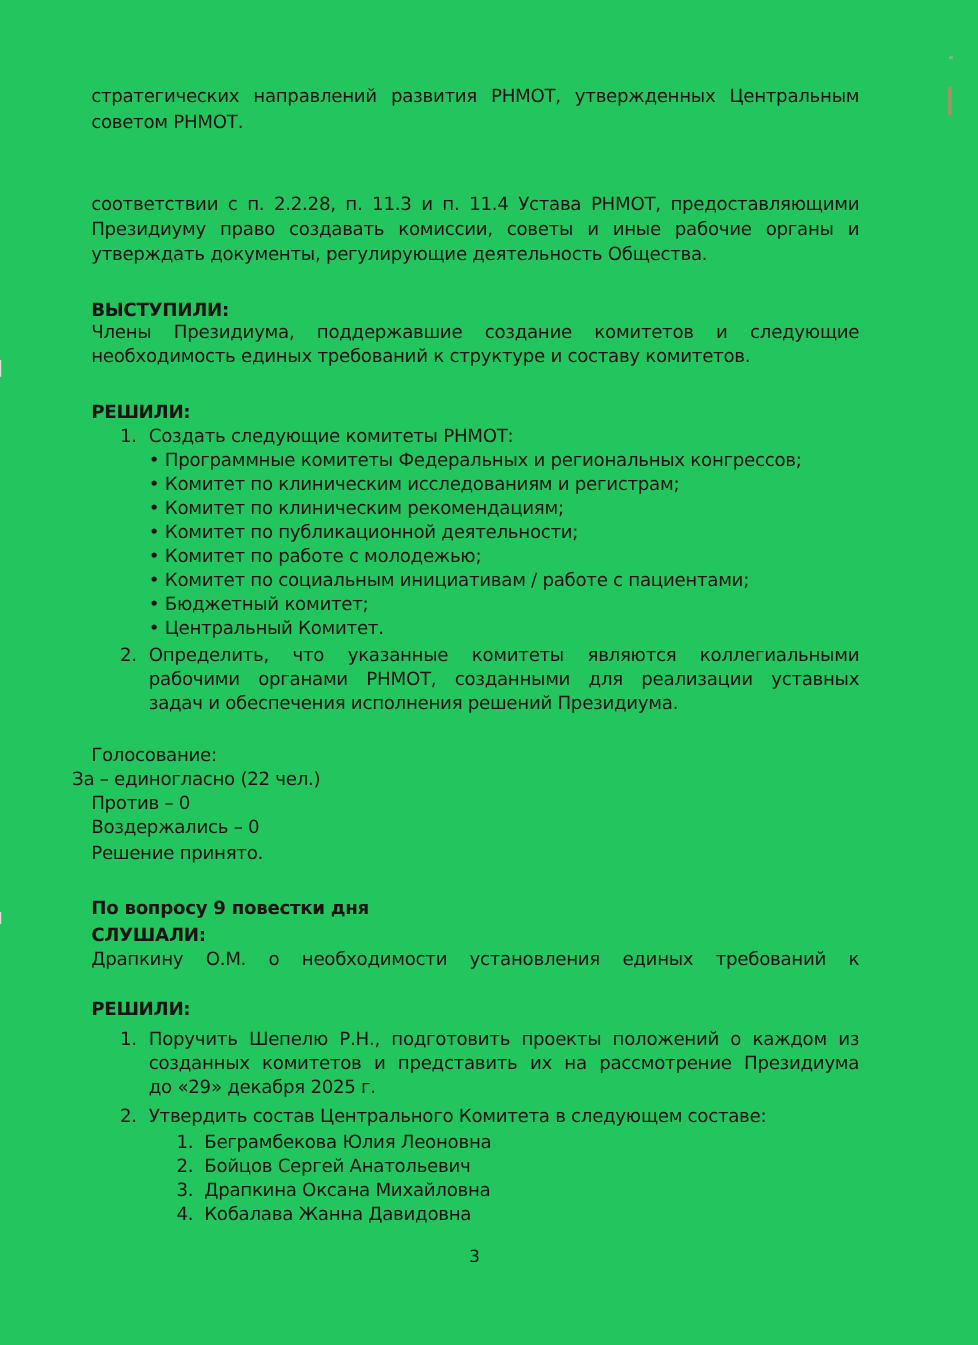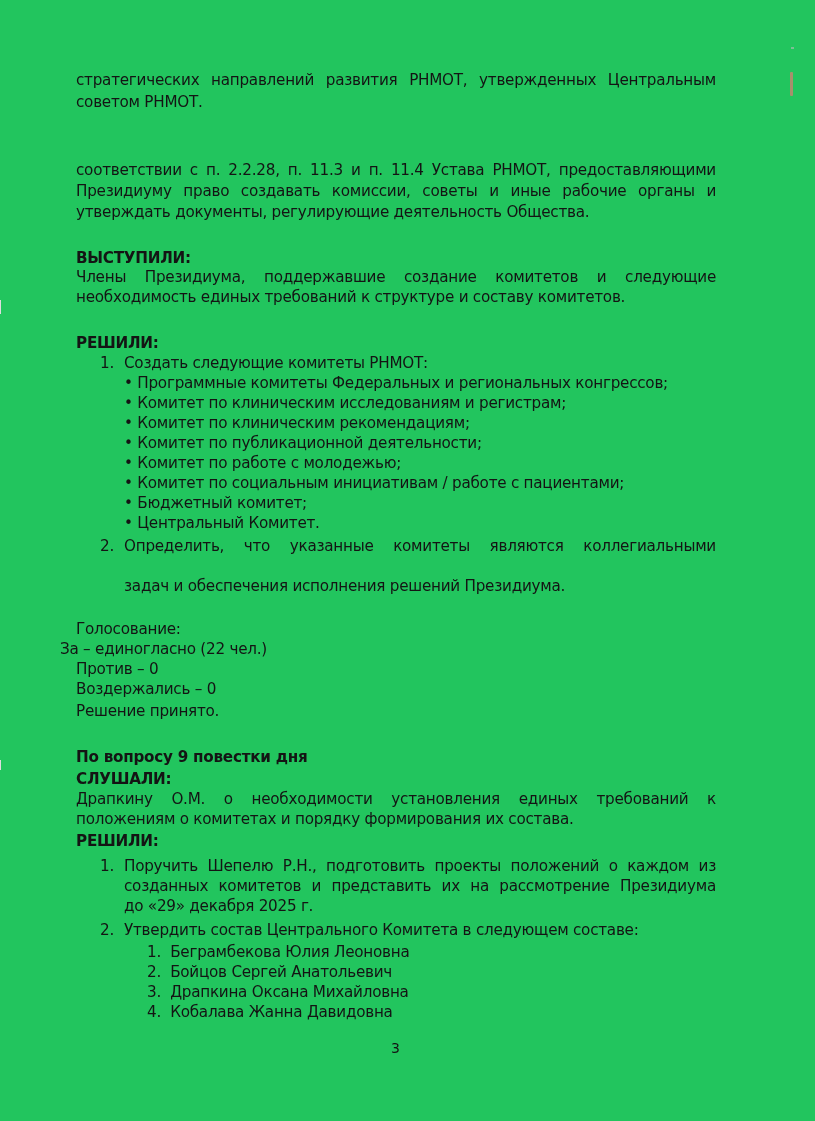--- a/index.html
+++ b/index.html
@@ -58,32 +58,32 @@
   <div class="ln" style="left:124px;top:393px;"><span>•</span> <span>Комитет по клиническим исследованиям и регистрам;</span></div>
   <div class="ln" style="left:124px;top:413px;"><span>•</span> <span>Комитет по клиническим рекомендациям;</span></div>
   <div class="ln" style="left:124px;top:433px;"><span>•</span> <span>Комитет по публикационной деятельности;</span></div>
   <div class="ln" style="left:124px;top:453px;"><span>•</span> <span>Комитет по работе с молодежью;</span></div>
   <div class="ln" style="left:124px;top:473px;"><span>•</span> <span>Комитет по социальным инициативам / работе с пациентами;</span></div>
   <div class="ln" style="left:124px;top:493px;"><span>•</span> <span>Бюджетный комитет;</span></div>
   <div class="ln" style="left:124px;top:513px;"><span>•</span> <span>Центральный Комитет.</span></div>
 
   <div class="ln" style="left:100px;top:536px;">2.</div>
   <div class="ln just" style="left:124px;top:536px;width:592px;">Определить, что указанные комитеты являются коллегиальными</div>
+  <div class="ln just" style="left:124px;top:556px;width:592px;">рабочими органами РНМОТ, созданными для реализации уставных</div>
   <div class="ln" style="left:124px;top:576px;">задач и обеспечения исполнения решений Президиума.</div>
 
   <div class="ln" style="left:76px;top:619px;">Голосование:</div>
   <div class="ln" style="left:60px;top:639px;">За – единогласно (22 чел.)</div>
   <div class="ln" style="left:76px;top:659px;">Против – 0</div>
   <div class="ln" style="left:76px;top:679px;">Воздержались – 0</div>
   <div class="ln" style="left:76px;top:701px;">Решение принято.</div>
 
   <div class="ln b" style="left:76px;top:747px;">По вопросу 9 повестки дня</div>
   <div class="ln b" style="left:76px;top:769px;">СЛУШАЛИ:</div>
   <div class="ln just" style="left:76px;top:789px;width:640px;">Драпкину О.М. о необходимости установления единых требований к</div>
-  <div class="ln" style="left:76px;top:809px;">положениям о комитетах и порядку формирования их состава.</div>
   <div class="ln b" style="left:76px;top:831px;">РЕШИЛИ:</div>
 
   <div class="ln" style="left:100px;top:856px;">1.</div>
   <div class="ln just" style="left:124px;top:856px;width:592px;">Поручить Шепелю Р.Н., подготовить проекты положений о каждом из</div>
   <div class="ln just" style="left:124px;top:876px;width:592px;">созданных комитетов и представить их на рассмотрение Президиума</div>
   <div class="ln" style="left:124px;top:896px;">до «29» декабря 2025 г.</div>
 
   <div class="ln" style="left:100px;top:920px;">2.</div>
   <div class="ln" style="left:124px;top:920px;">Утвердить состав Центрального Комитета в следующем составе:</div>
 

